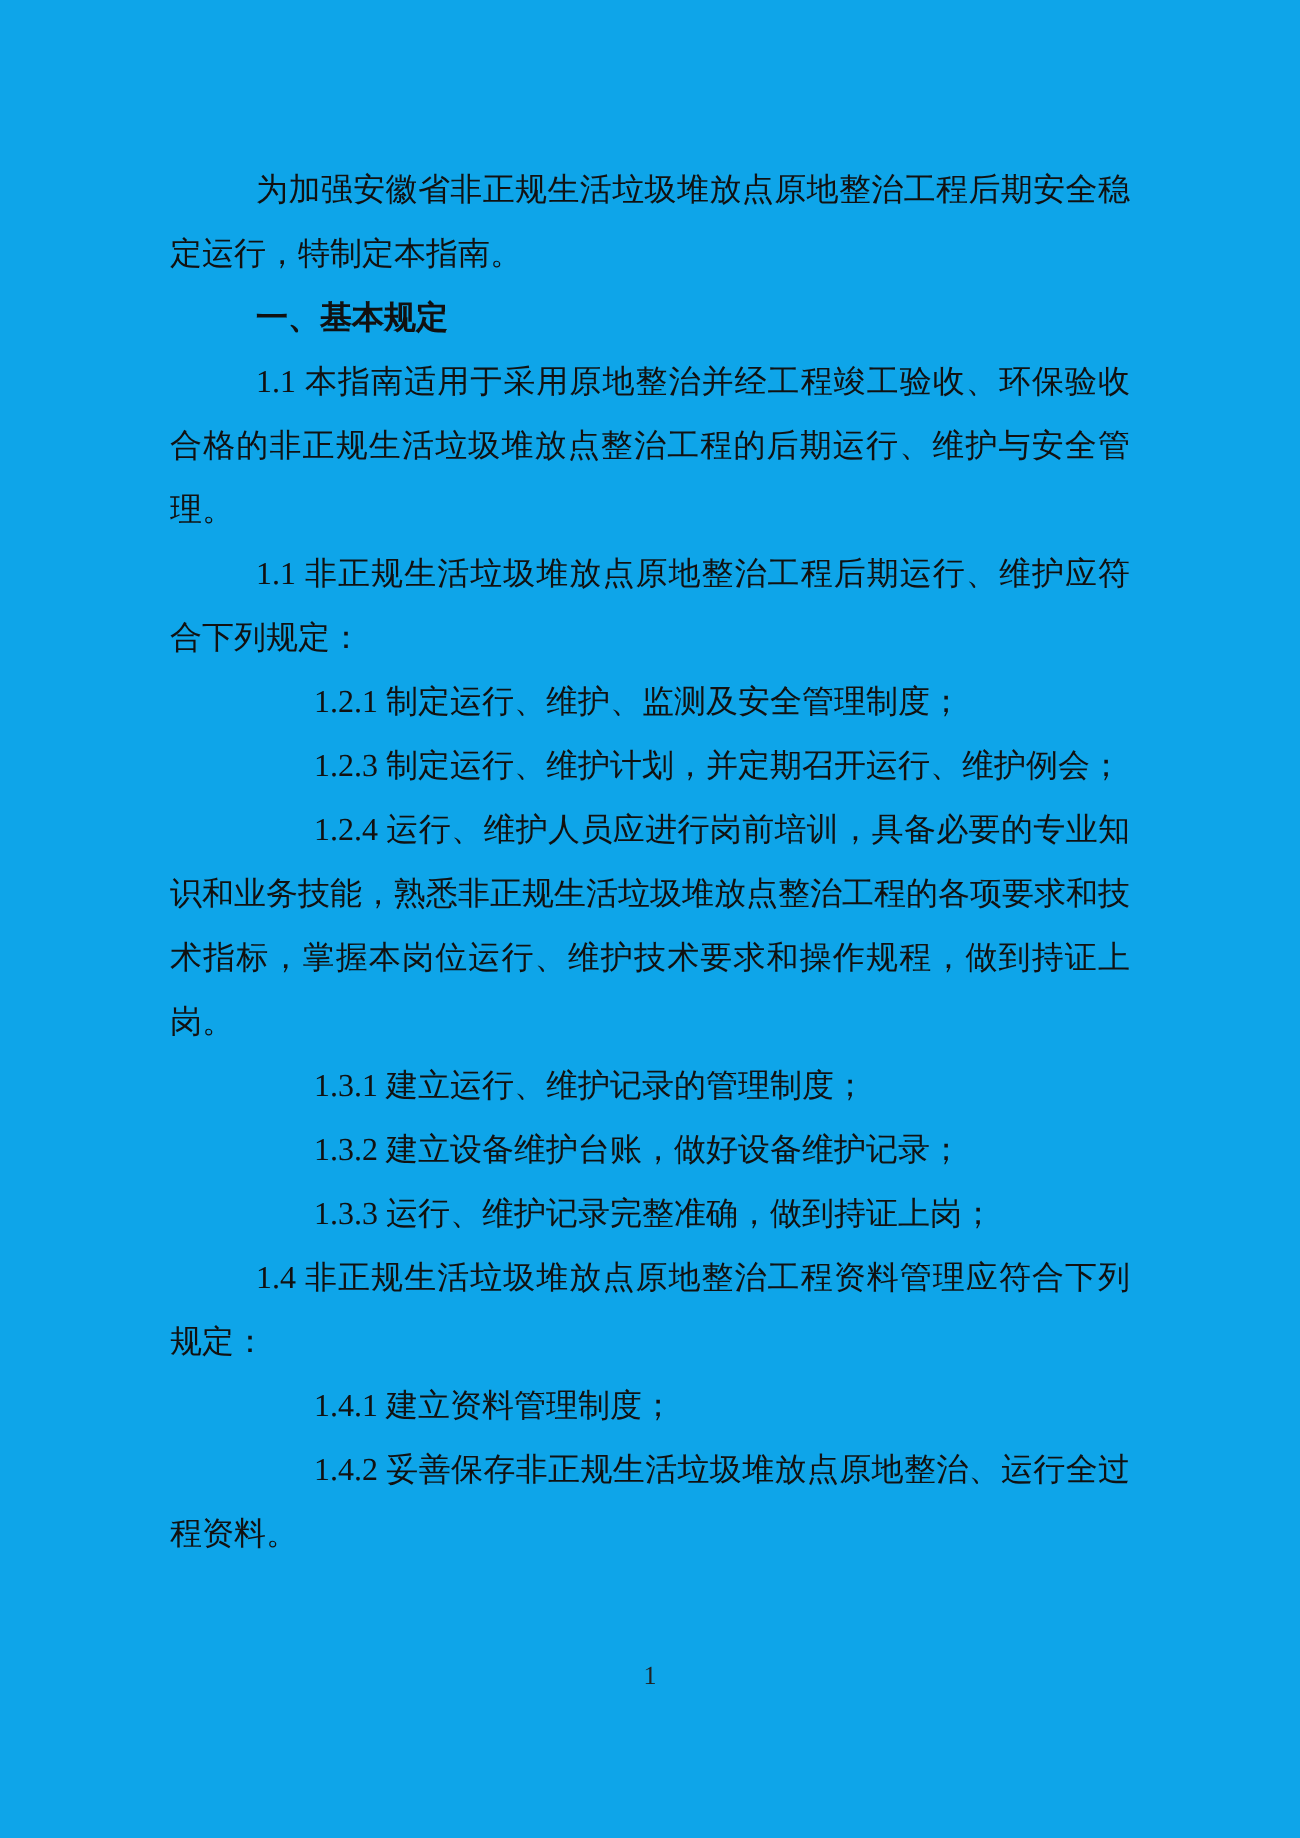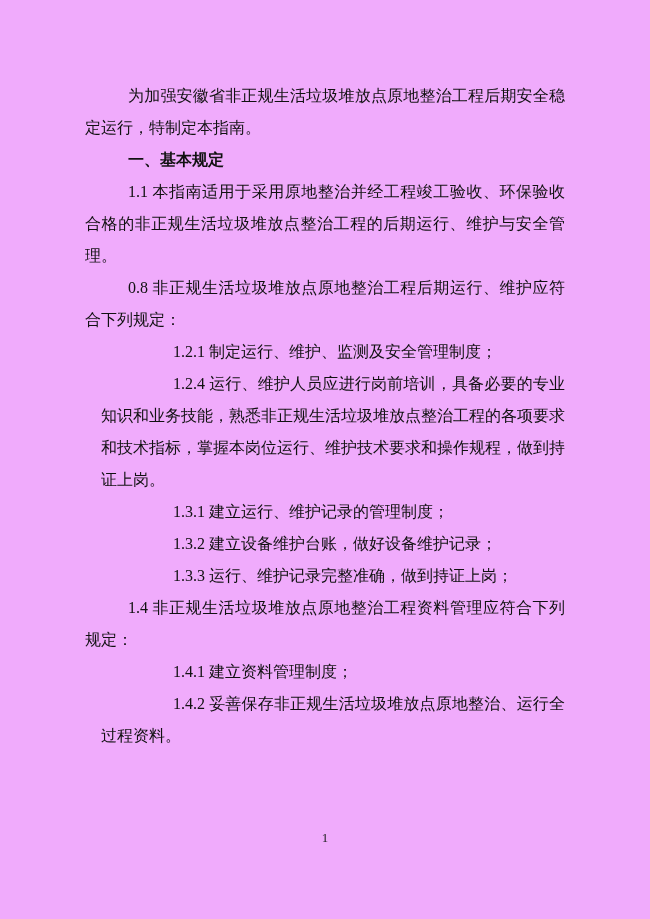--- a/index.html
+++ b/index.html
@@ -13,42 +13,41 @@
     position: relative;
     overflow: hidden;
     font-family: "Liberation Serif", "DejaVu Serif", serif;
     color: #111111;
   }
   .doc-page {
     position: absolute;
     left: 0; top: 0;
     width: 650px;
     height: 919px;
-    background: #f0abfc;
+    background: #0ea5e9;
   }
   .doc-body {
     position: absolute;
     left: 85px;
     top: 80px;
     width: 480px;
   }
   .doc-body p {
     margin: 0;
     padding: 0;
     font-size: 16px;
     line-height: 32px;
     text-align: justify;
     word-break: break-all;
   }
   p.para {
     text-indent: 43px;
   }
   p.sub {
     text-indent: 72px;
-    margin-left: 16px;
   }
   p.heading {
     text-indent: 43px;
     font-weight: bold;
   }
   .page-number {
     position: absolute;
     top: 828px;
     left: 0;
     width: 650px;
@@ -59,22 +58,23 @@
   }
 </style>
 </head>
 <body>
 
 <div class="doc-page">
   <div class="doc-body">
     <p class="para">为加强安徽省非正规生活垃圾堆放点原地整治工程后期安全稳定运行，特制定本指南。</p>
     <p class="heading">一、基本规定</p>
     <p class="para">1.1 本指南适用于采用原地整治并经工程竣工验收、环保验收合格的非正规生活垃圾堆放点整治工程的后期运行、维护与安全管理。</p>
-    <p class="para">0.8 非正规生活垃圾堆放点原地整治工程后期运行、维护应符合下列规定：</p>
+    <p class="para">1.1 非正规生活垃圾堆放点原地整治工程后期运行、维护应符合下列规定：</p>
     <p class="sub">1.2.1 制定运行、维护、监测及安全管理制度；</p>
+    <p class="sub">1.2.3 制定运行、维护计划，并定期召开运行、维护例会；</p>
     <p class="sub">1.2.4 运行、维护人员应进行岗前培训，具备必要的专业知识和业务技能，熟悉非正规生活垃圾堆放点整治工程的各项要求和技术指标，掌握本岗位运行、维护技术要求和操作规程，做到持证上岗。</p>
     <p class="sub">1.3.1 建立运行、维护记录的管理制度；</p>
     <p class="sub">1.3.2 建立设备维护台账，做好设备维护记录；</p>
     <p class="sub">1.3.3 运行、维护记录完整准确，做到持证上岗；</p>
     <p class="para">1.4 非正规生活垃圾堆放点原地整治工程资料管理应符合下列规定：</p>
     <p class="sub">1.4.1 建立资料管理制度；</p>
     <p class="sub">1.4.2 妥善保存非正规生活垃圾堆放点原地整治、运行全过程资料。</p>
   </div>
   <div class="page-number">1</div>
 </div>

